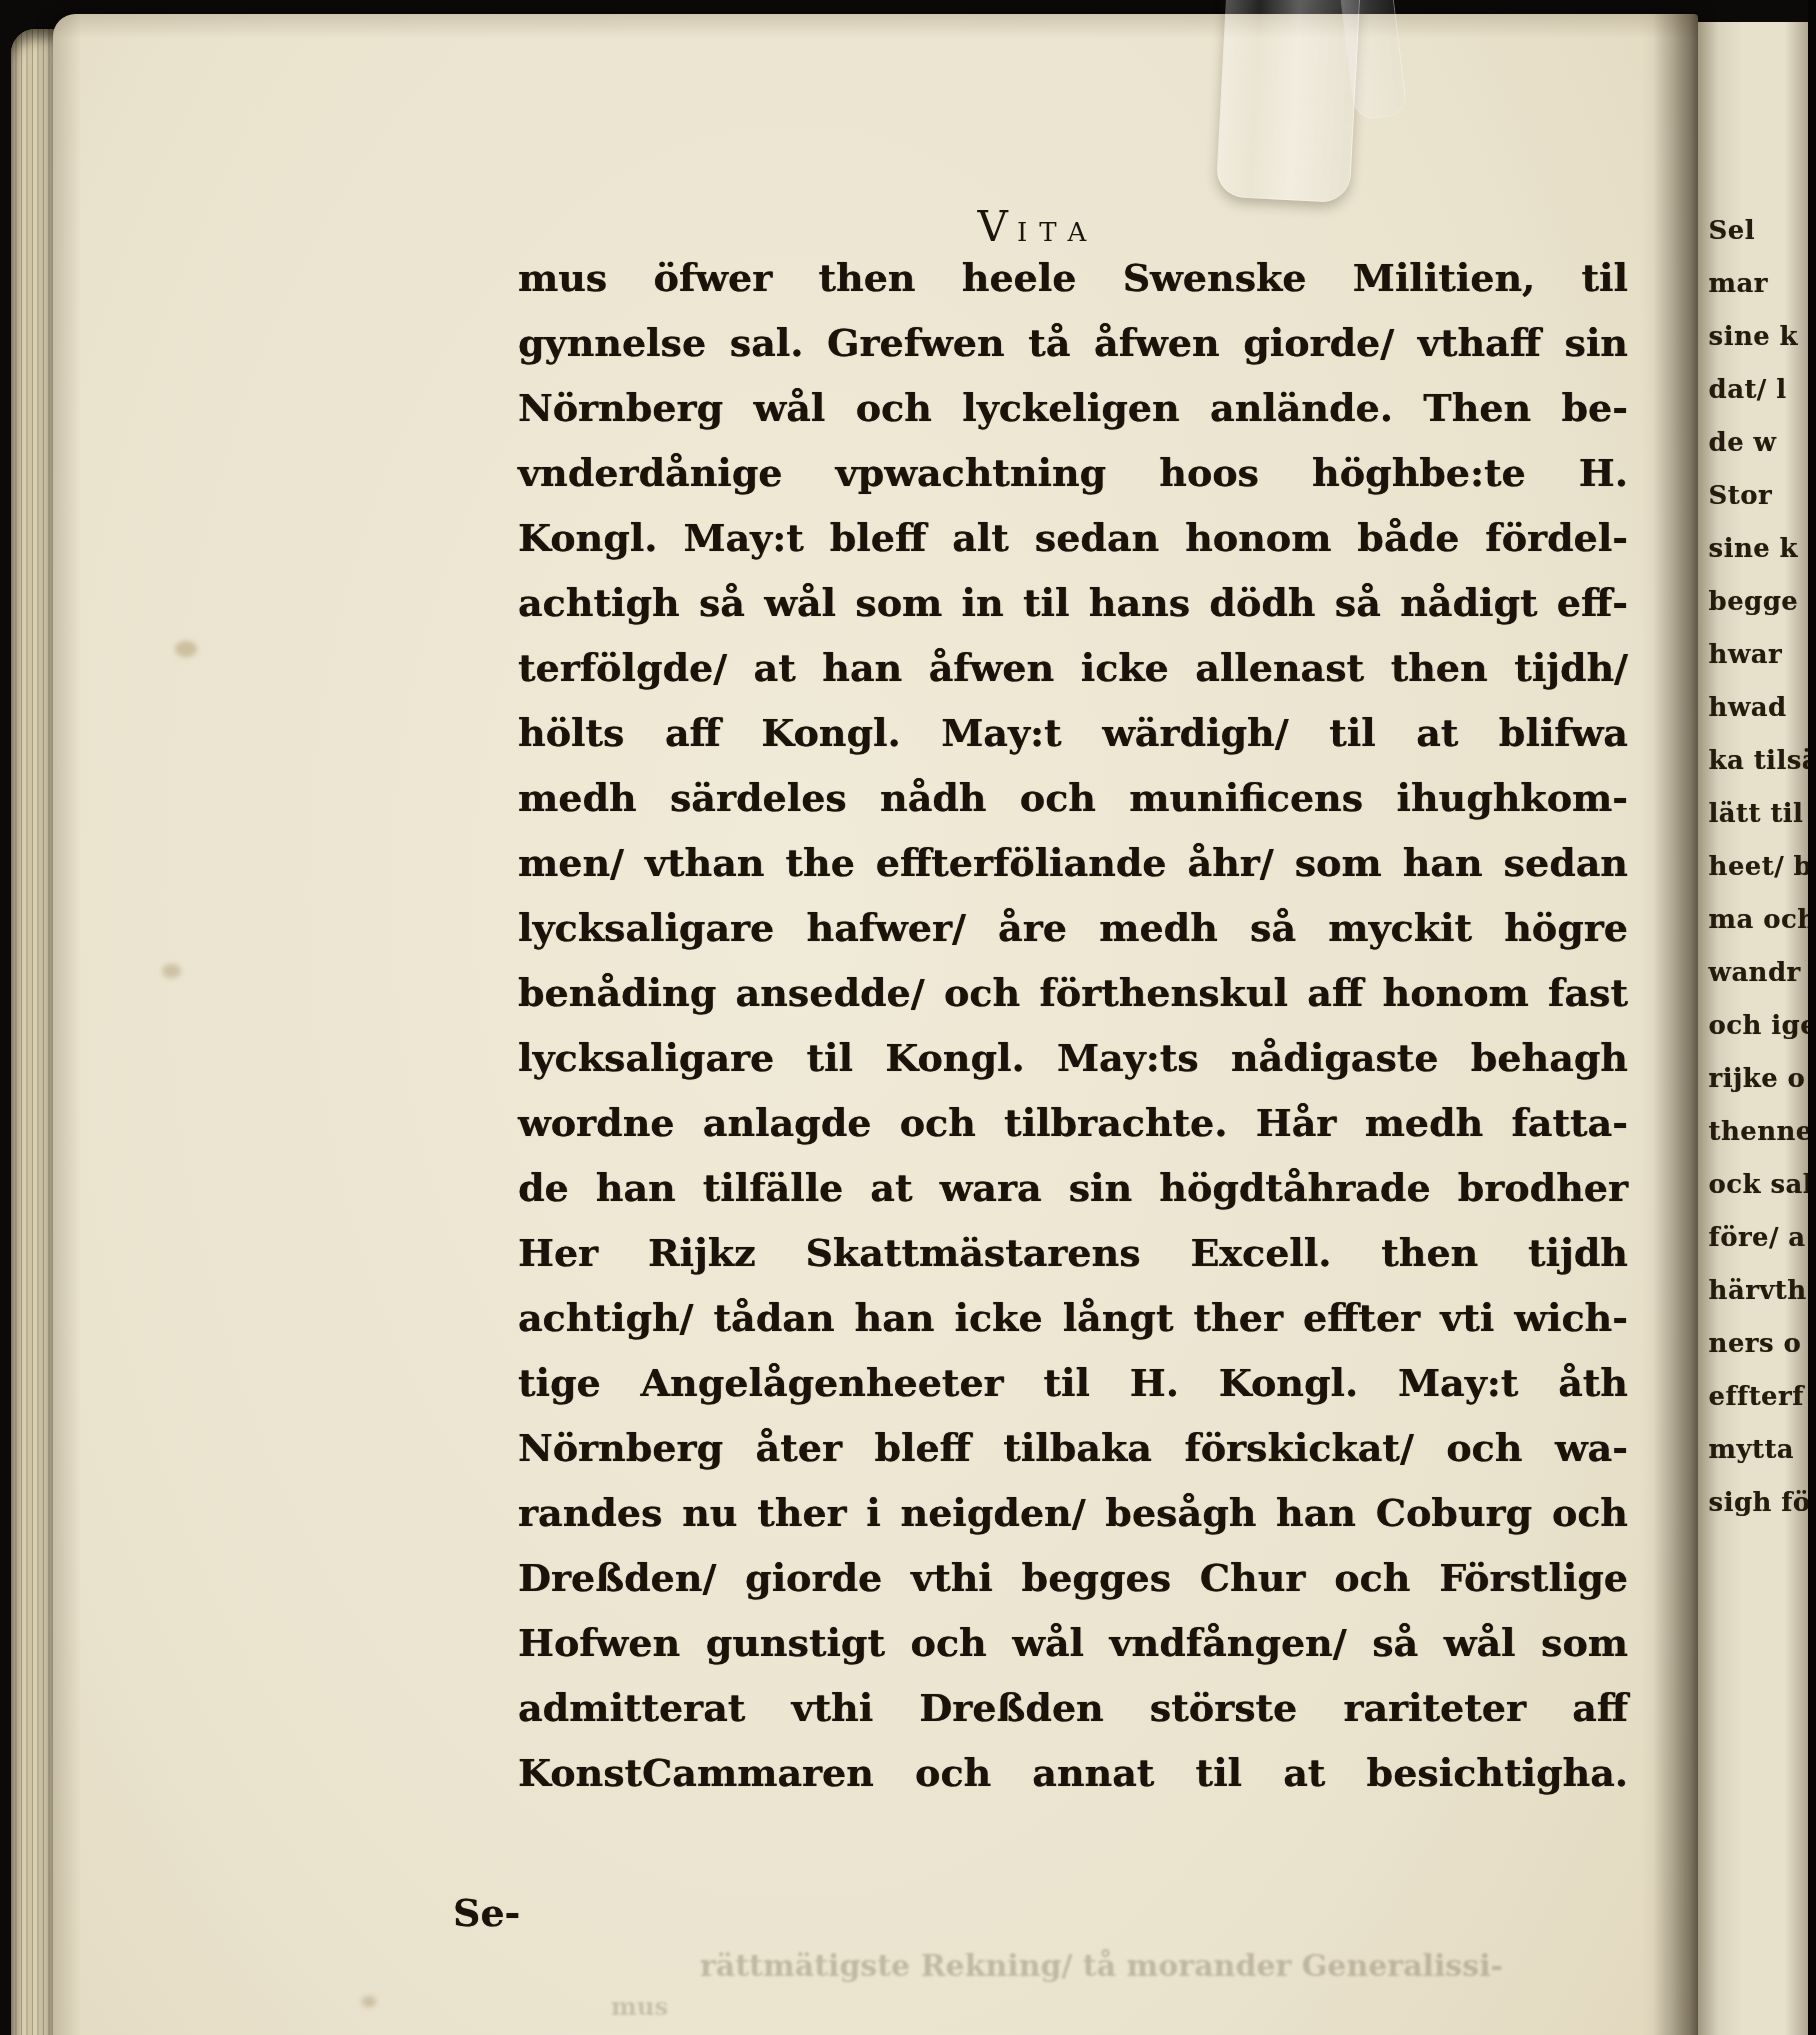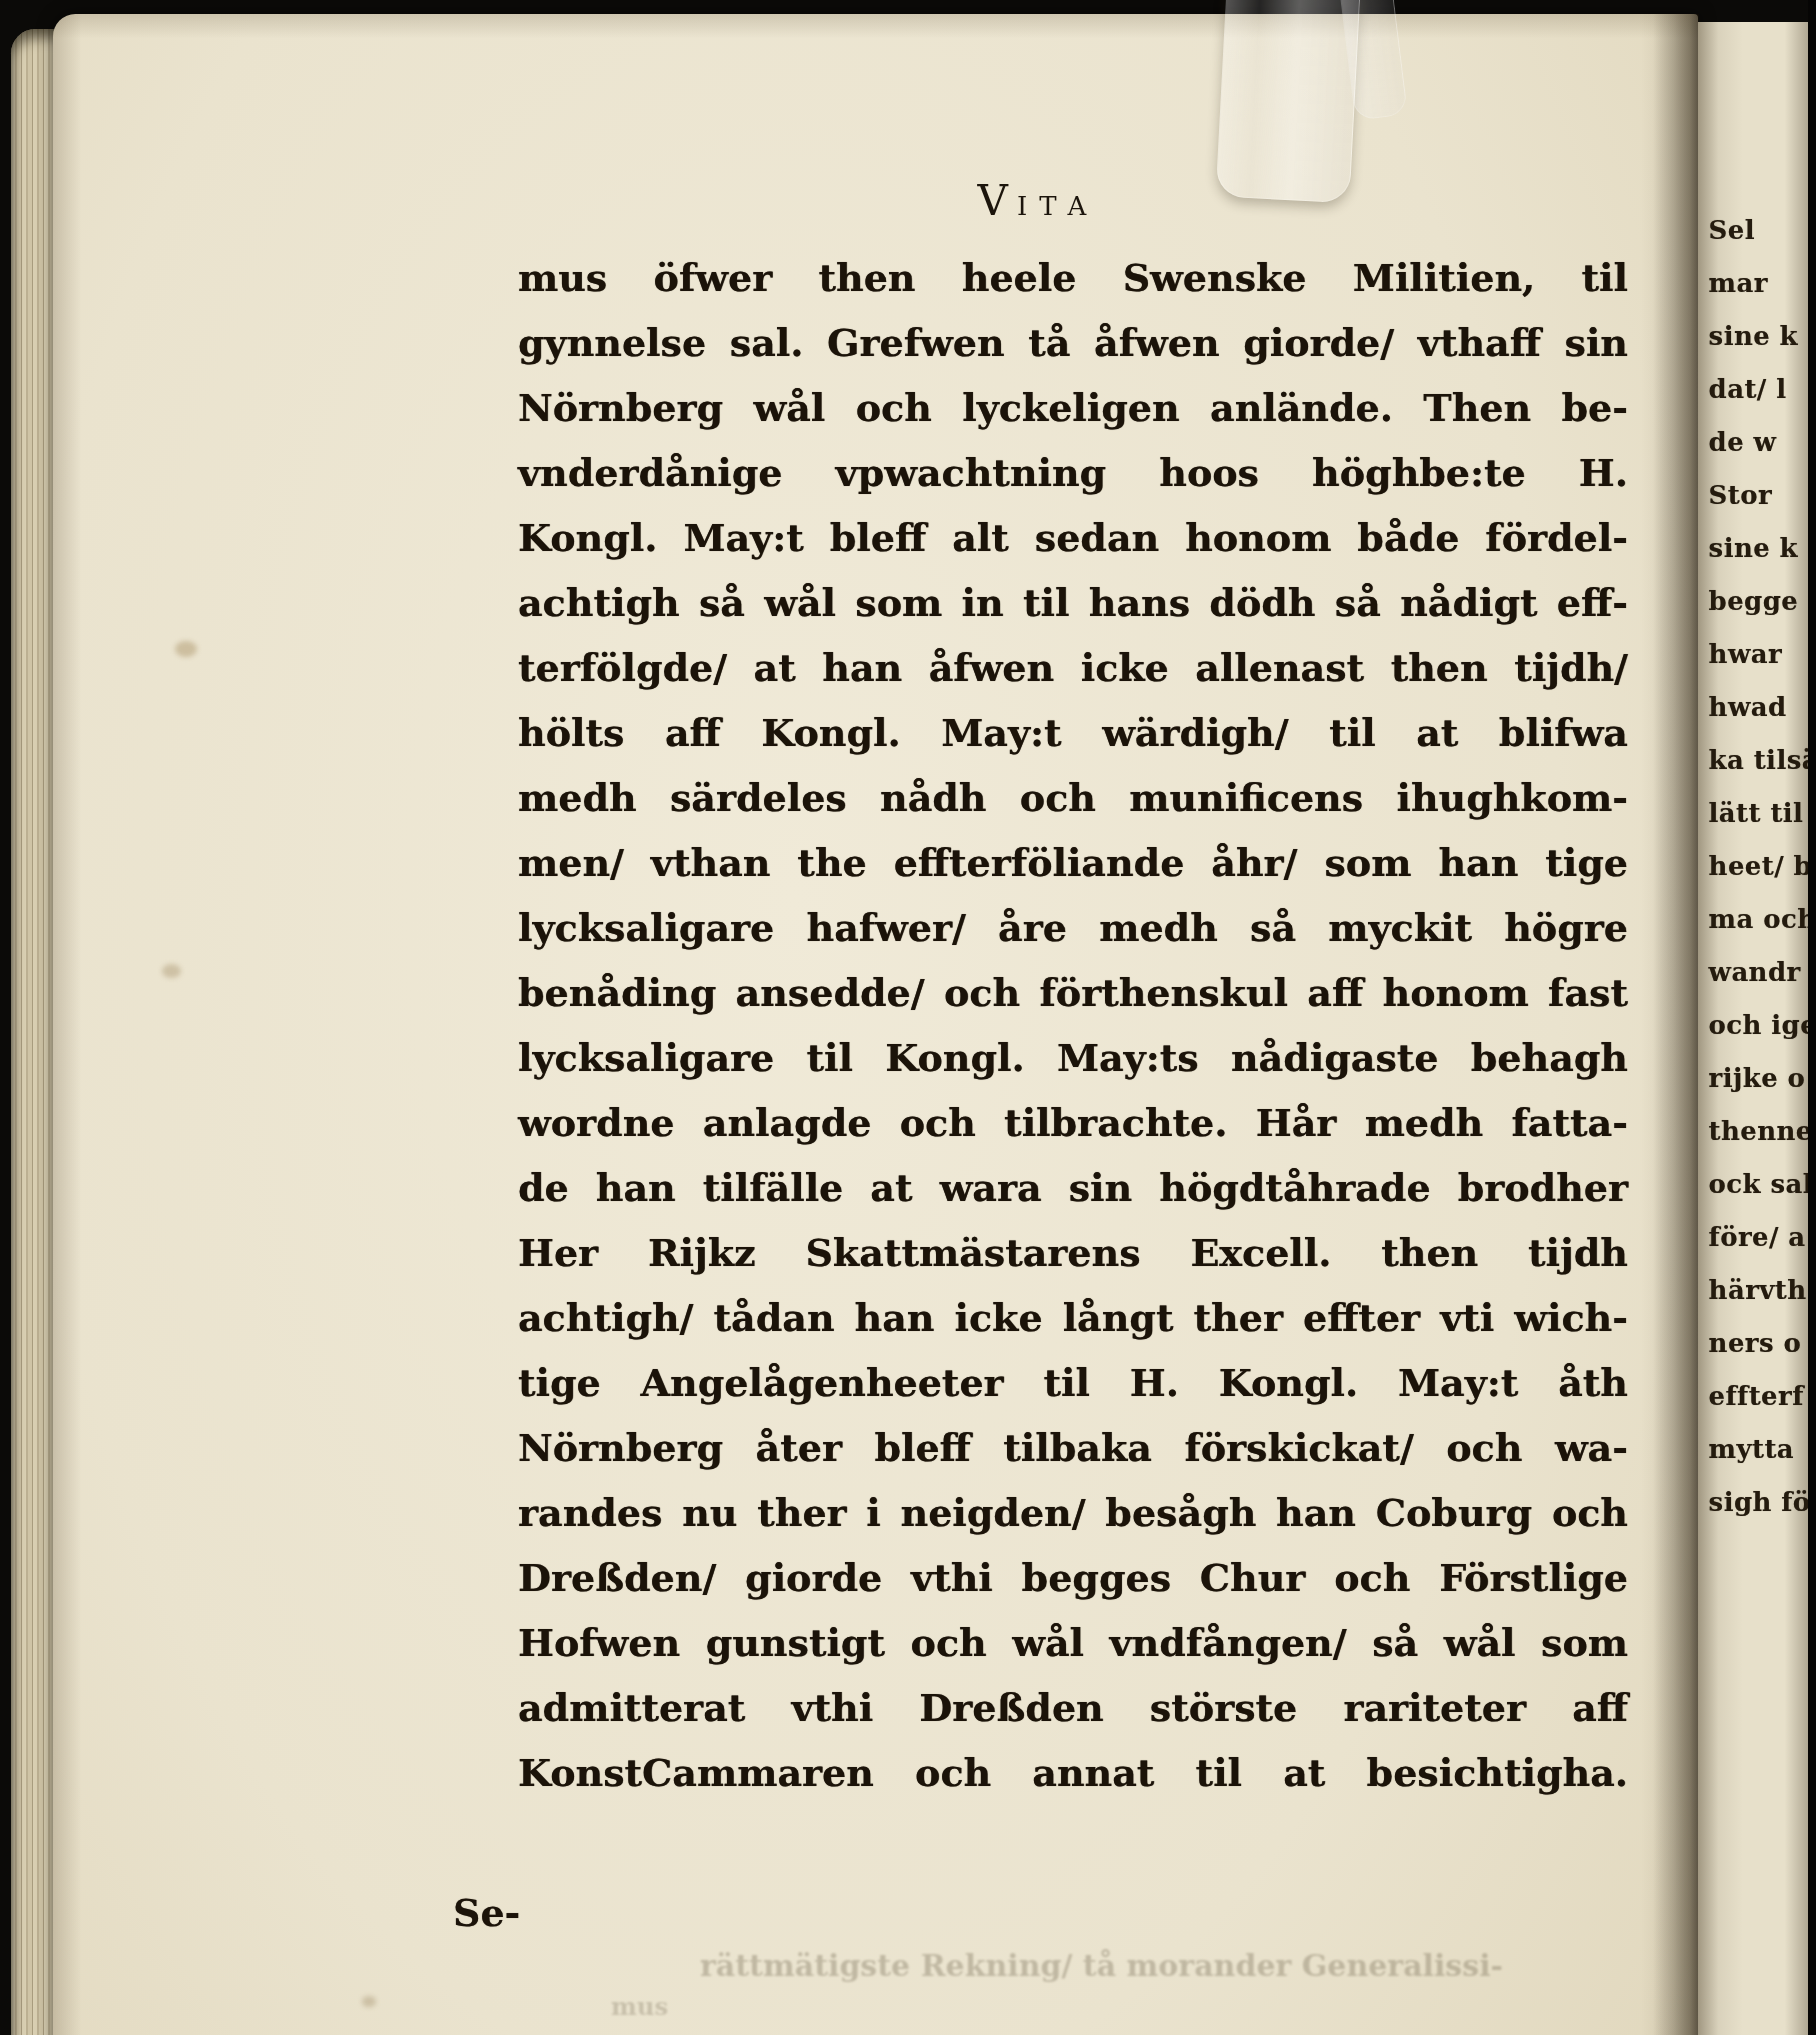--- a/index.html
+++ b/index.html
@@ -99,21 +99,21 @@
     width: 53px; height: 134px;
     background: linear-gradient(90deg, rgba(250,250,252,0.28), rgba(225,225,232,0.10));
     border: 0.8px solid rgba(255,255,255,0.18);
     border-radius: 3.3px 3.3px 20.4px 20.4px;
     transform: rotate(-7deg);
   }
 
   
   .running-head {
     position: absolute;
-    left: 407px; top: 162px;
+    left: 407px; top: 188px;
     width: 1156px;
     text-align: center;
     font: 400 26px/49px "DejaVu Serif", serif;
     letter-spacing: 12.2px;
     color: #1c150c;
   }
   .running-head::first-letter {
     font-size: 42px;
     letter-spacing: 9px;
   }
@@ -178,21 +178,21 @@
     <div class="text-block">
       <div class="line">mus öfwer then heele Swenske Militien, til</div>
       <div class="line">gynnelse sal. Grefwen tå åfwen giorde/ vthaff sin</div>
       <div class="line">Nörnberg wål och lyckeligen anlände. Then be-</div>
       <div class="line">vnderdånige vpwachtning hoos höghbe:te H.</div>
       <div class="line">Kongl. May:t bleff alt sedan honom både fördel-</div>
       <div class="line">achtigh så wål som in til hans dödh så nådigt eff-</div>
       <div class="line">terfölgde/ at han åfwen icke allenast then tijdh/</div>
       <div class="line">hölts aff Kongl. May:t wärdigh/ til at blifwa</div>
       <div class="line">medh särdeles nådh och munificens ihughkom-</div>
-      <div class="line">men/ vthan the effterföliande åhr/ som han tige</div>
+      <div class="line">men/ vthan the effterföliande åhr/ som han sedan</div>
       <div class="line">lycksaligare hafwer/ åre medh så myckit högre</div>
       <div class="line">benåding ansedde/ och förthenskul aff honom fast</div>
       <div class="line">lycksaligare til Kongl. May:ts nådigaste behagh</div>
       <div class="line">wordne anlagde och tilbrachte. Hår medh fatta-</div>
       <div class="line">de han tilfälle at wara sin högdtåhrade brodher</div>
       <div class="line">Her Rijkz Skattmästarens Excell. then tijdh</div>
       <div class="line">achtigh/ tådan han icke långt ther effter vti wich-</div>
       <div class="line">tige Angelågenheeter til H. Kongl. May:t åth</div>
       <div class="line">Nörnberg åter bleff tilbaka förskickat/ och wa-</div>
       <div class="line">randes nu ther i neigden/ besågh han Coburg och</div>

